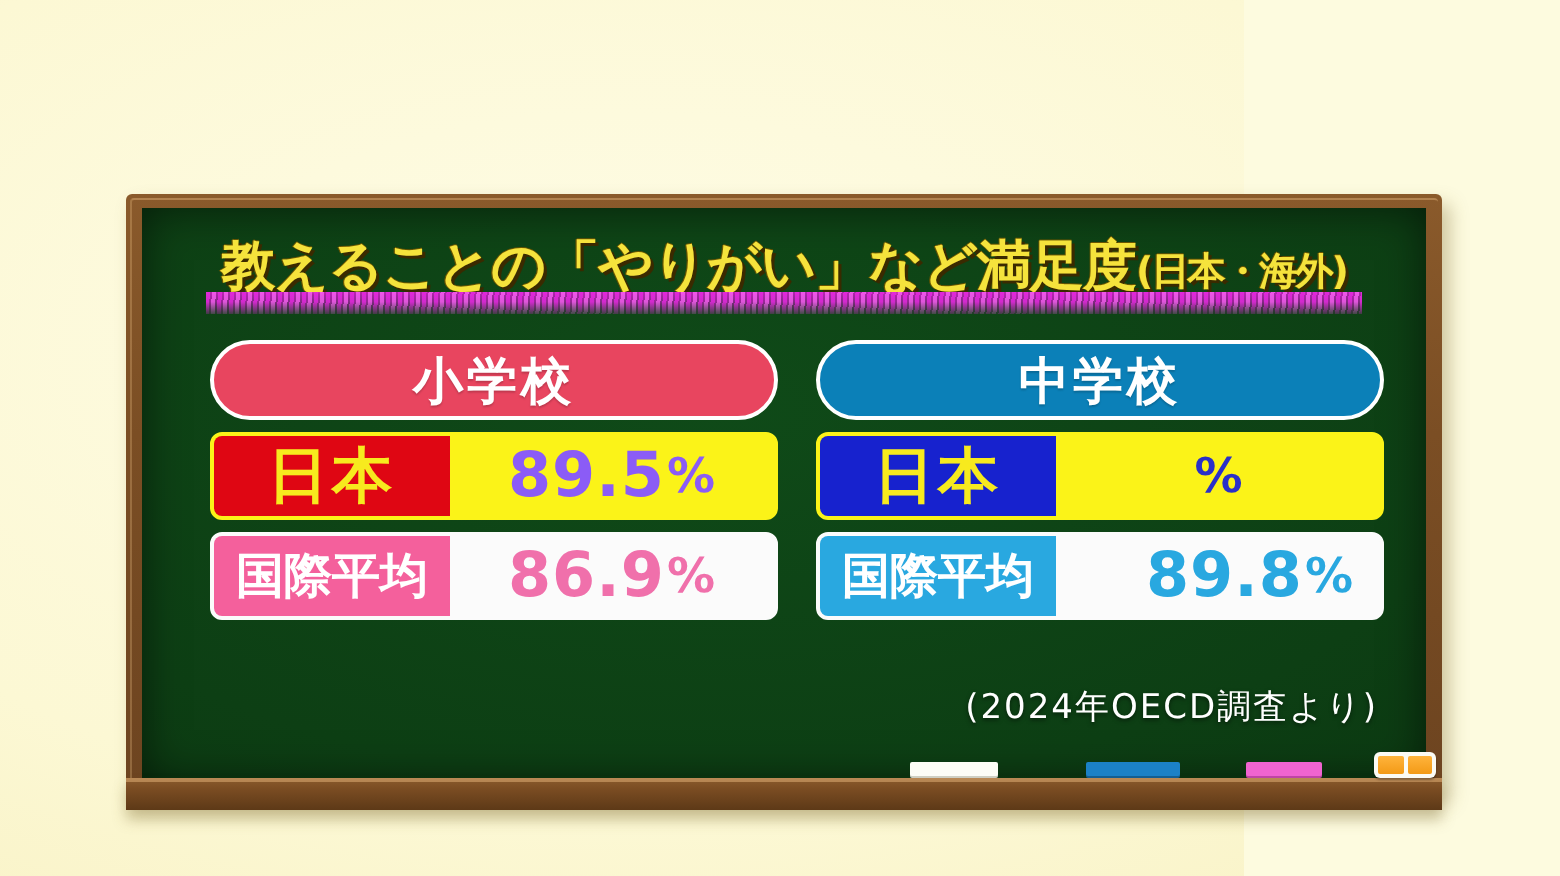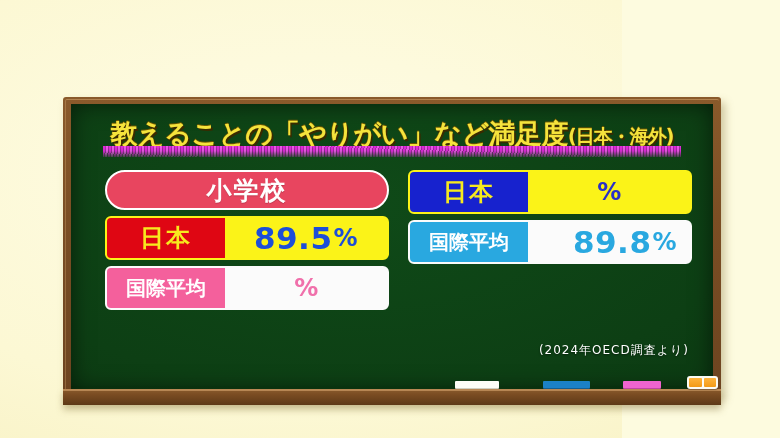--- a/index.html
+++ b/index.html
@@ -109,50 +109,50 @@
   }
   .pill.elementary{background:#e8455f;}
   .pill.junior{background:#0b80b8;}
 
   .row{
     height:44px;display:flex;align-items:stretch;
     border-radius:6px;overflow:hidden;box-sizing:border-box;
   }
   .row .tag{
     display:flex;align-items:center;justify-content:center;
-    font-size:24px;font-weight:700;letter-spacing:2px;
+    font-size:30px;font-weight:700;letter-spacing:2px;
     box-sizing:border-box;
   }
   .row .val{
     flex:1;display:flex;align-items:center;justify-content:center;
     font-size:31px;font-weight:700;letter-spacing:.5px;
     box-sizing:border-box;
   }
   .row .val .pct{font-size:24px;margin-left:1px;}
 
   
   .row.jp{background:#fbf318;border:2.5px solid #fbf318;}
   .row.jp .tag{width:118px;color:#f7ea1e;}
   .row.jp.left .tag{background:#df0613;}
   .row.jp.right .tag{background:#1722ce;}
-  .row.jp.left .val{color:#1d4ed8;}
+  .row.jp.left .val{color:#8b5cf6;}
   .row.jp.right .val{color:#2a30c8;}
 
   
   .row.intl{background:#fbfbfb;border:2.5px solid #fbfbfb;}
-  .row.intl .tag{width:118px;color:#ffffff;font-size:20px;letter-spacing:0px;}
+  .row.intl .tag{width:118px;color:#ffffff;font-size:24px;letter-spacing:0px;}
   .row.intl.left .tag{background:#f4609c;}
   .row.intl.right .tag{background:#29a8e0;}
   .row.intl.left .val{color:#f070ab;}
   .row.intl.right .val{color:#29a8e0;margin-left:32px;}
 
   
   .source{
     position:absolute;right:24px;top:238px;
-    color:#ffffff;font-size:12px;letter-spacing:1px;white-space:nowrap;
+    color:#ffffff;font-size:17px;letter-spacing:1px;white-space:nowrap;
     text-shadow:0 1px 2px rgba(0,0,0,.5);
   }
 </style>
 </head>
 <body>
 
 <div id="stage">
 
   <div class="backdrop"></div>
 
@@ -174,26 +174,28 @@
             <div class="tag">日本</div>
             <div class="val">
                 <span>89.5</span>
                 <span class="pct">%</span>
               </div>
           </div>
 
           <div class="row intl left">
             <div class="tag">国際平均</div>
             <div class="val">
+                <span>86.9</span>
                 <span class="pct">%</span>
               </div>
           </div>
         </div>
 
         <div class="col">
+          <div class="pill junior">中学校</div>
 
           <div class="row jp right">
             <div class="tag">日本</div>
             <div class="val">
                 <span class="pct">%</span>
               </div>
           </div>
 
           <div class="row intl right">
             <div class="tag">国際平均</div>

